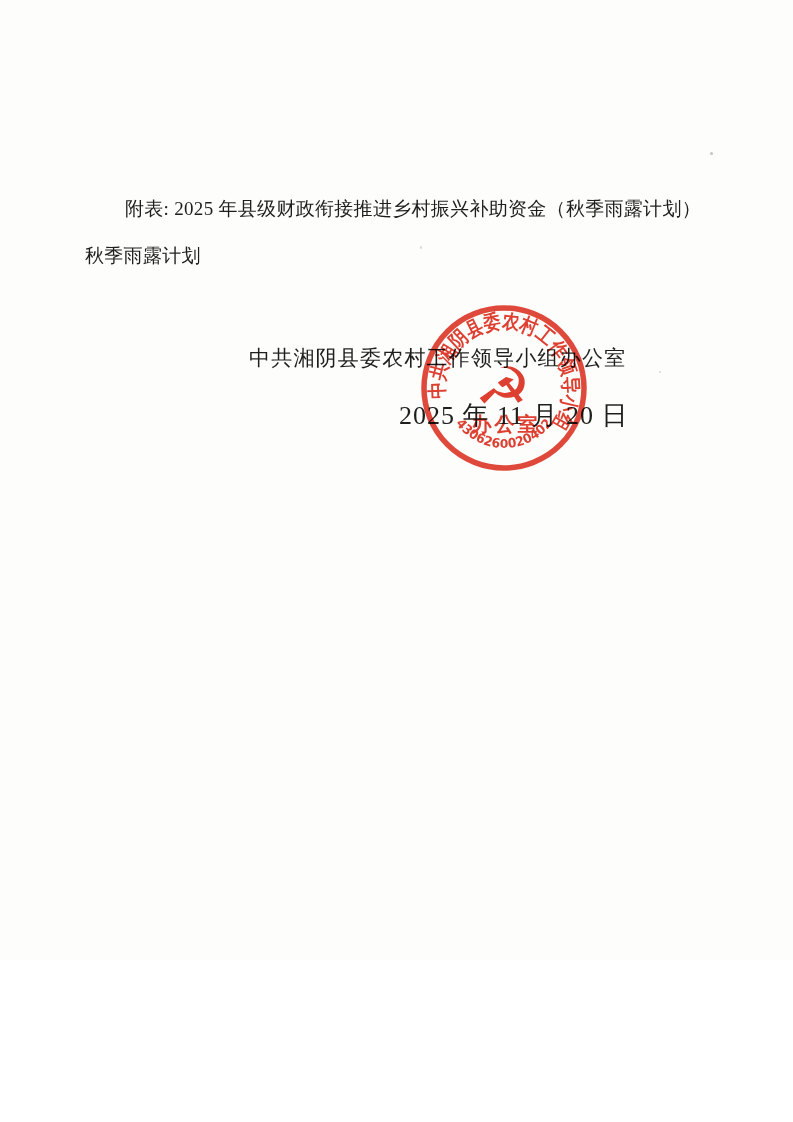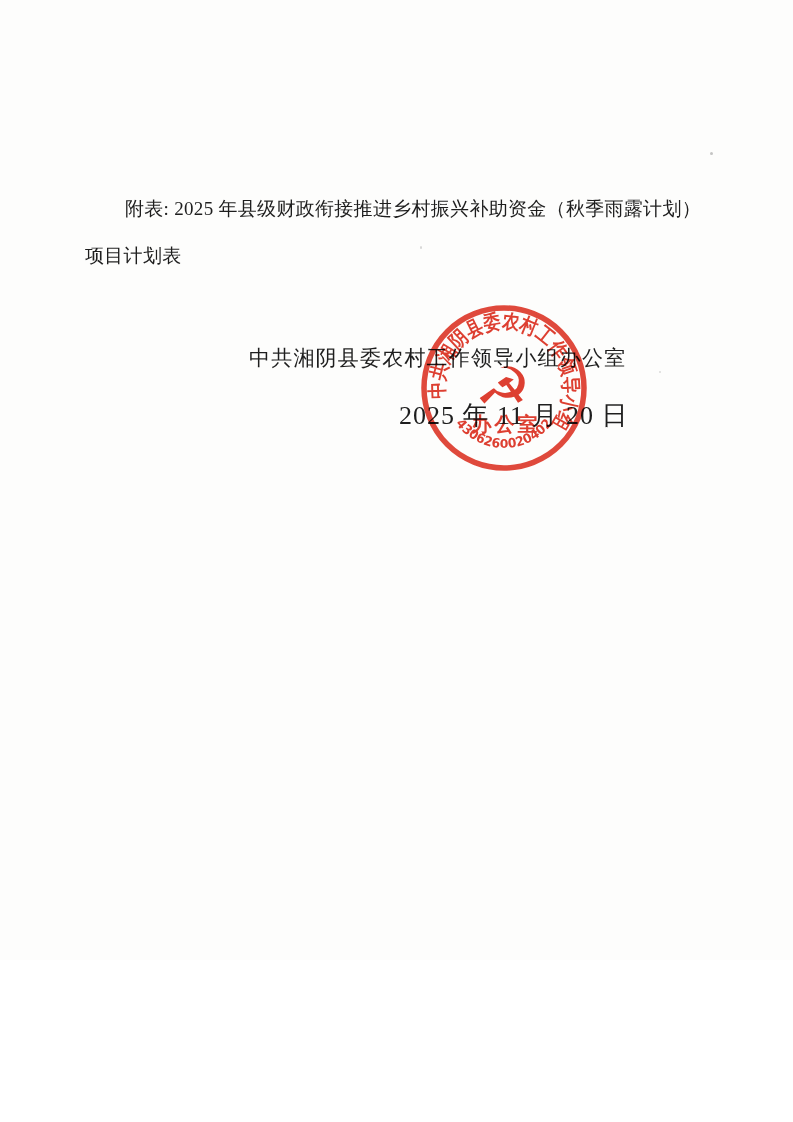--- a/index.html
+++ b/index.html
@@ -100,21 +100,21 @@
   .speck2 { left: 420px; top: 246px; width: 2px; height: 3px; opacity: 0.35; }
   .speck3 { left: 659px; top: 371px; width: 2px; height: 2px; opacity: 0.3; }
 </style>
 </head>
 <body>
 
 <div class="page">
 
   <div class="attachment-para">
     <div class="attachment-line1">附表: 2025 年县级财政衔接推进乡村振兴补助资金（秋季雨露计划）</div>
-    <div class="attachment-line2">项目计划表</div>
+    <div class="attachment-line2">秋季雨露计划</div>
   </div>
 
   <div class="issuer-line">中共湘阴县委农村工作领导小组办公室</div>
 
   <div class="date-line">2025 年 11 月 20 日</div>
 
   <svg class="seal" viewBox="0 0 172 172" aria-hidden="true">
     <defs>
       <path id="arcTop" d="M 31.6 111.4 A 60 60 0 1 1 140.4 111.4"></path>
       <path id="arcBottom" d="M 36.9 120.4 A 60 60 0 0 0 135.1 120.4"></path>

